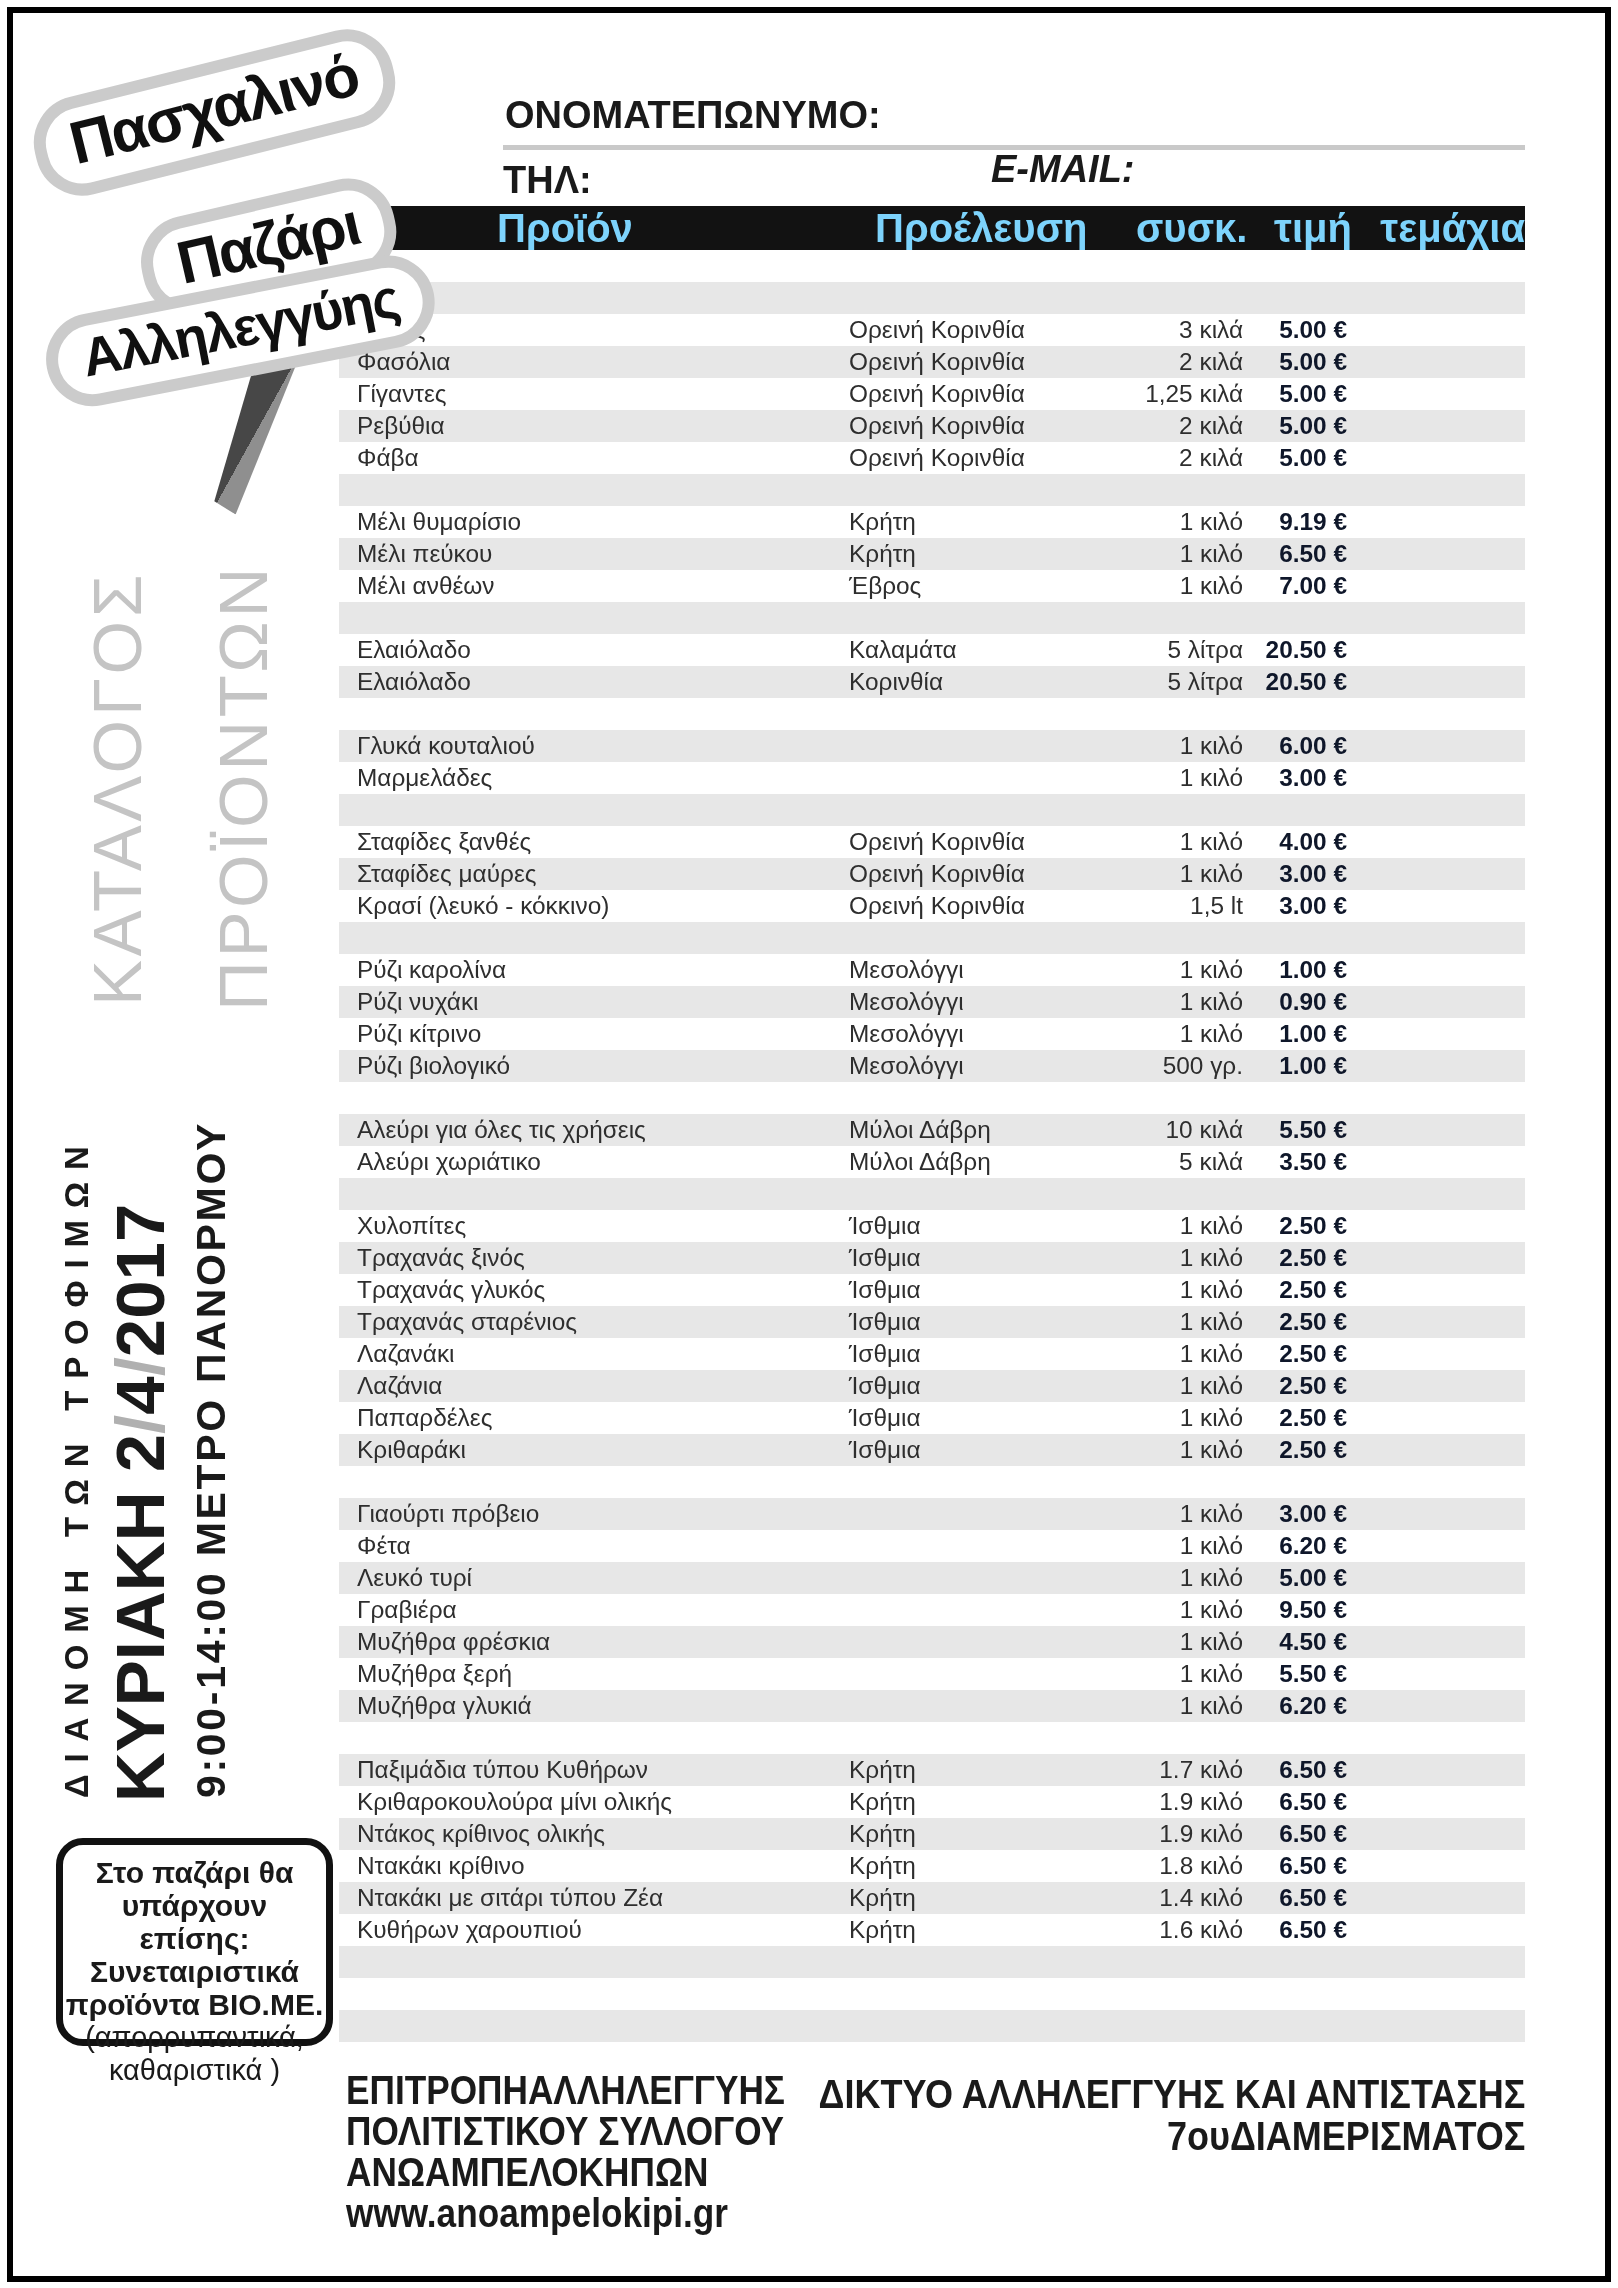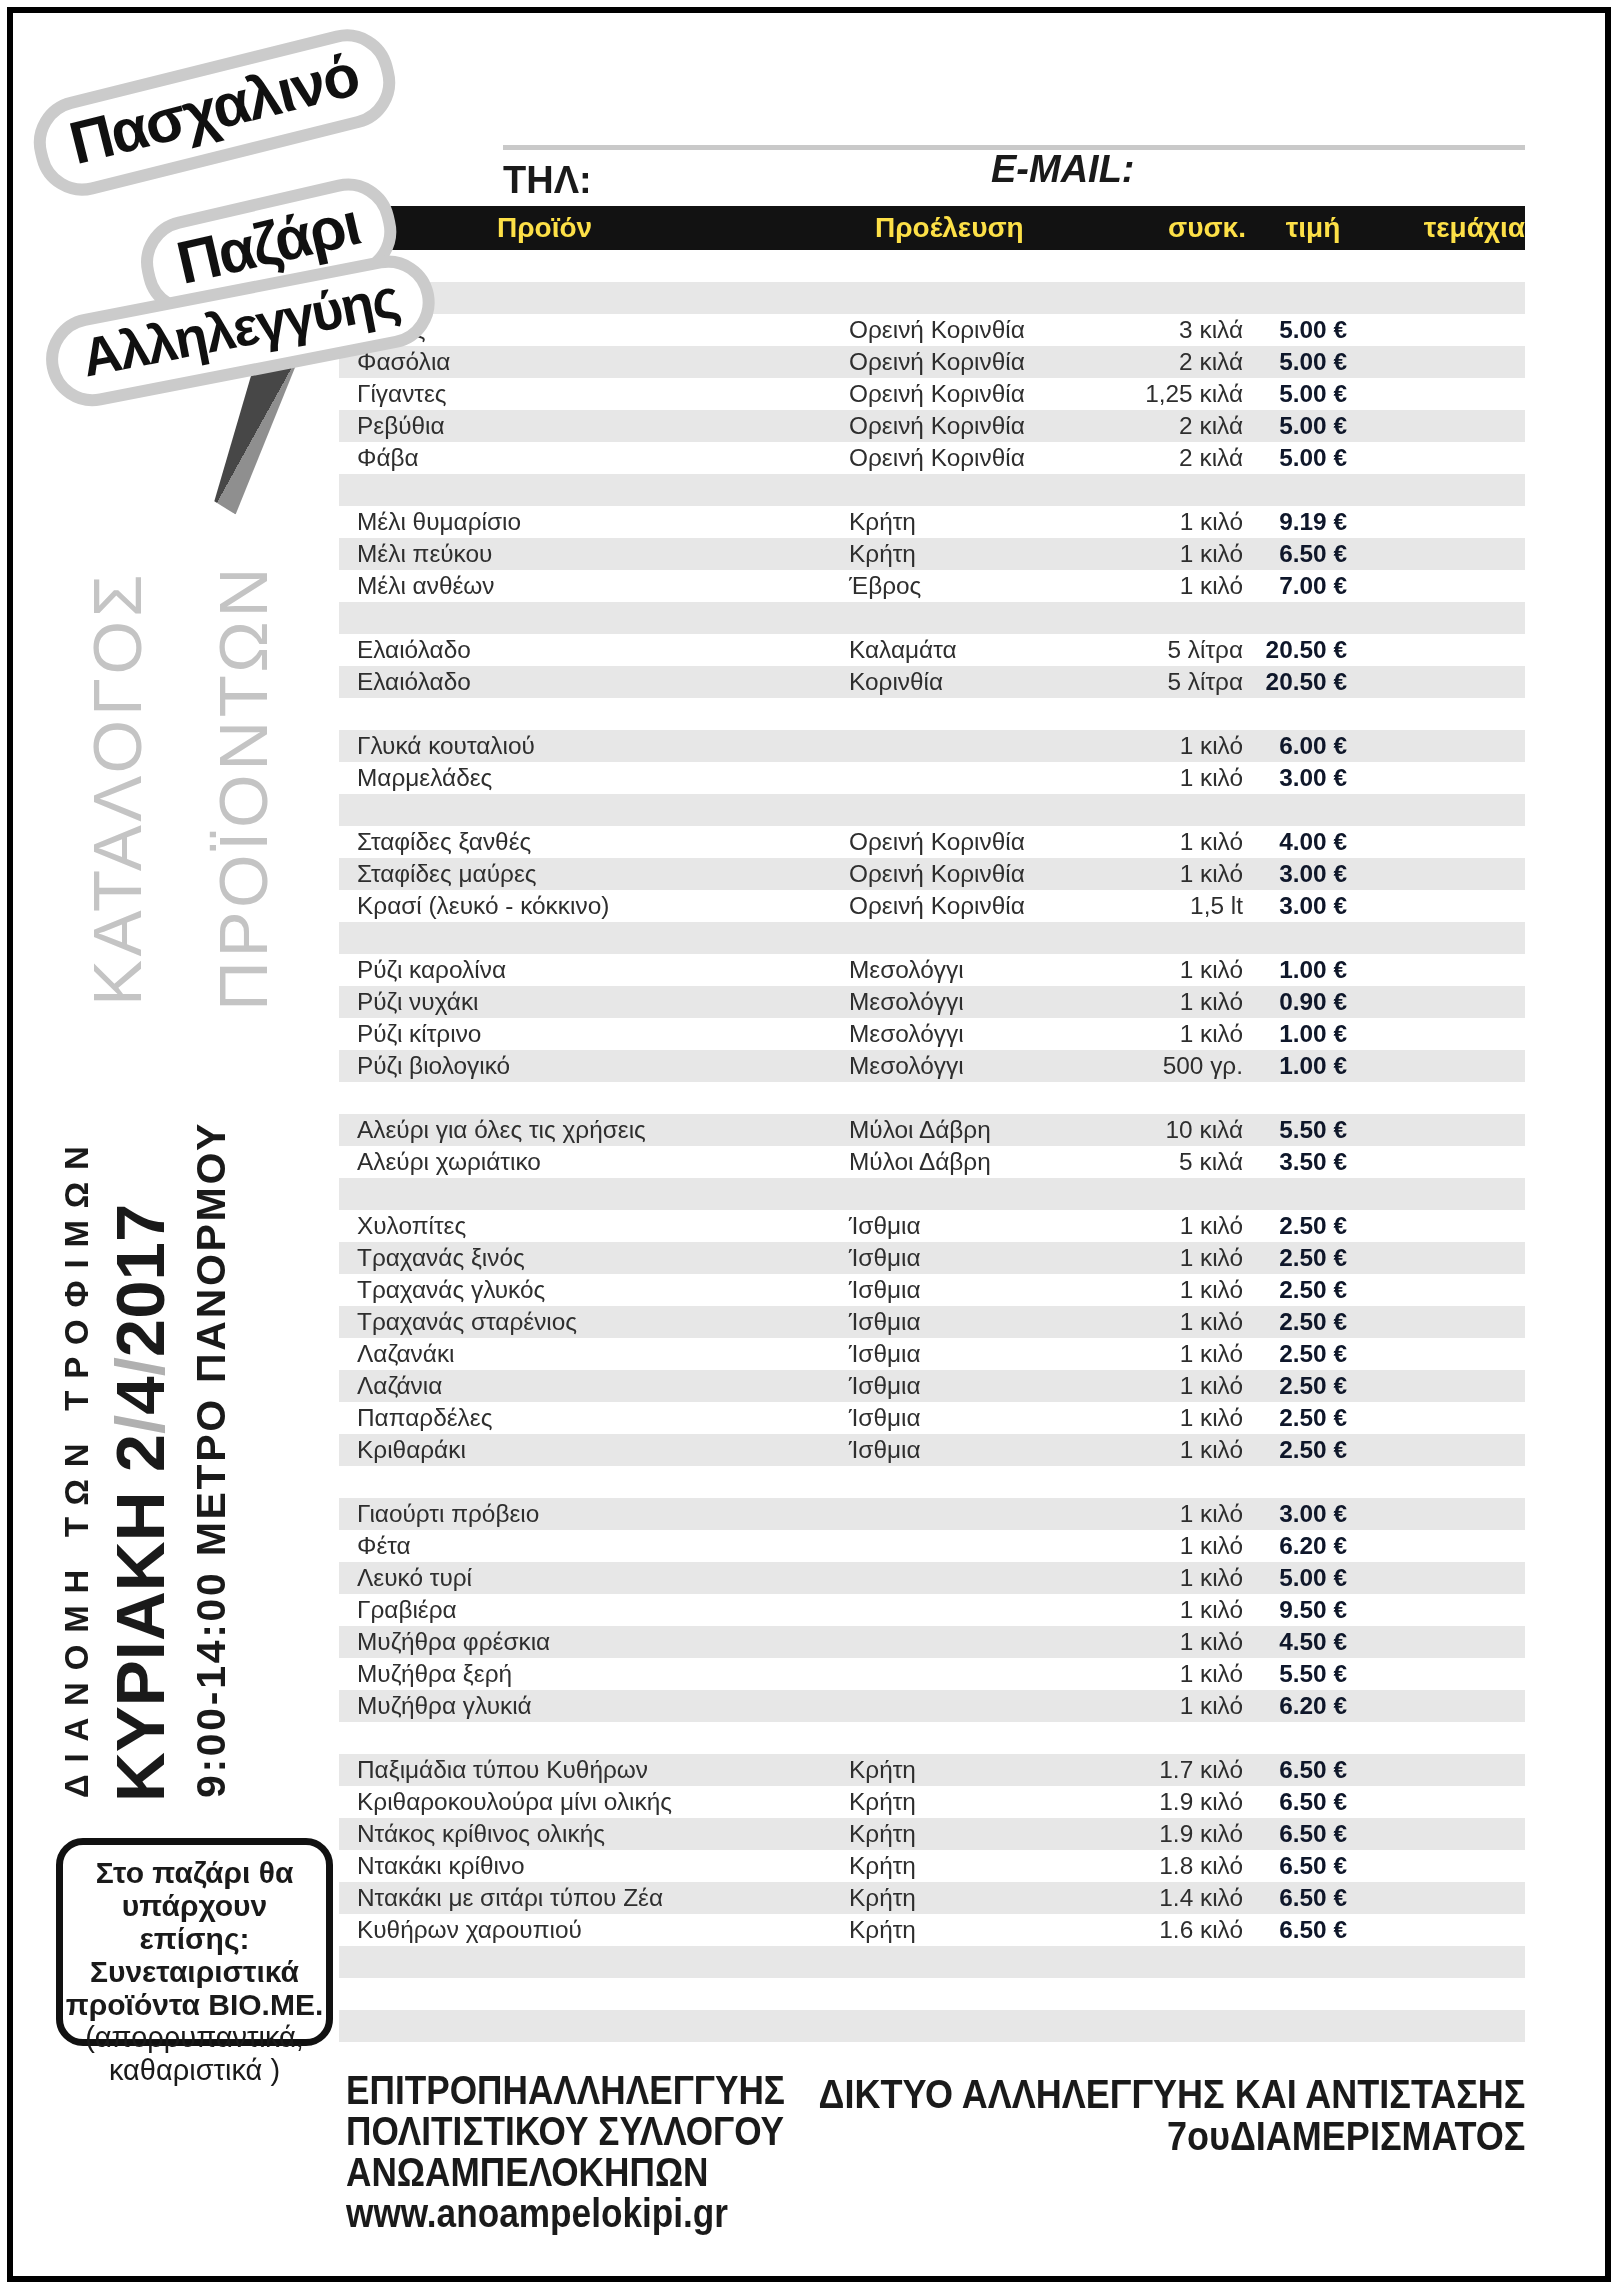--- a/index.html
+++ b/index.html
@@ -23,21 +23,21 @@
   
   .lbl{position:absolute;font-weight:700;font-size:38px;white-space:nowrap;}
   .name-label{left:505px;top:94px;}
   .name-line{position:absolute;left:503px;top:145px;width:1022px;height:4.5px;background:var(--underline);}
   .tel-label{left:503px;top:159px;}
   .email-label{left:991px;top:148px;font-style:italic;}
 
   
   .table{position:absolute;left:339px;top:206px;width:1186px;z-index:2;}
   .thead{position:relative;height:44px;background:var(--header-bg);}
-  .thead span{position:absolute;color:#fde047;font-weight:700;font-size:28px;line-height:44px;white-space:nowrap;}
+  .thead span{position:absolute;color:#7dd3fc;font-weight:700;font-size:40px;line-height:44px;white-space:nowrap;}
   .h-product{left:158px;}
   .h-origin{left:536px;}
   .h-pack{left:797px;width:110px;text-align:right;}
   .h-price{left:912px;width:124px;text-align:center;}
   .h-pieces{left:1036px;width:150px;text-align:right;}
   .tbody{position:relative;}
   .row{display:flex;height:32px;align-items:center;}
   .row.g{background:var(--stripe);}
   .row.w{background:#fff;}
   .cell{box-sizing:border-box;white-space:nowrap;font-size:24.4px;color:#2e2e2e;}
@@ -76,20 +76,21 @@
 
 <div class="page" style="--header-bg: #121212; --stripe: #e7e7e7; --silver: #cbcbcb; --gray-text: #c4c4c4; --underline: #c9c9c9;">
 
   <div class="sign">
     <div class="post"></div>
     <div class="pill pill1">Πασχαλινό</div>
     <div class="pill pill2">Παζάρι</div>
     <div class="pill pill3">Αλληλεγγύης</div>
   </div>
 
+  <div class="lbl name-label">ΟΝΟΜΑΤΕΠΩΝΥΜΟ:</div>
   <div class="name-line"></div>
   <div class="lbl tel-label">ΤΗΛ:</div>
   <div class="lbl email-label">E-MAIL:</div>
 
   <div class="table">
     <div class="thead">
       <span class="h-product">Προϊόν</span>
       <span class="h-origin">Προέλευση</span>
       <span class="h-pack">συσκ.</span>
       <span class="h-price">τιμή</span>

